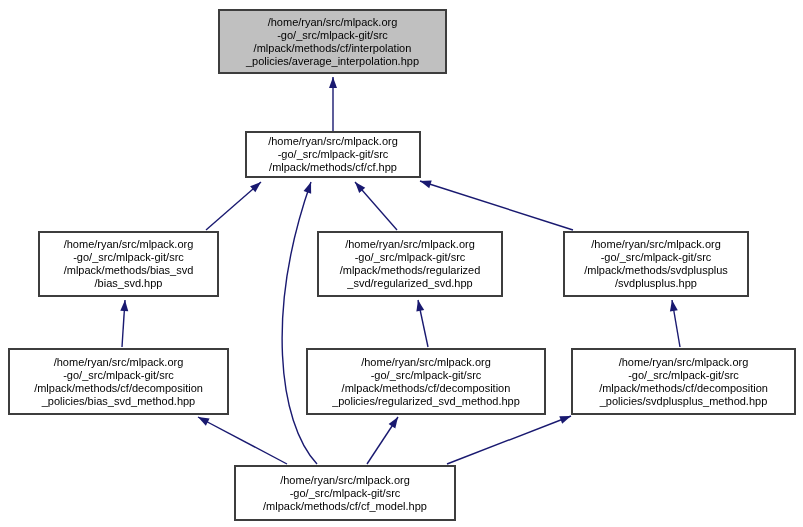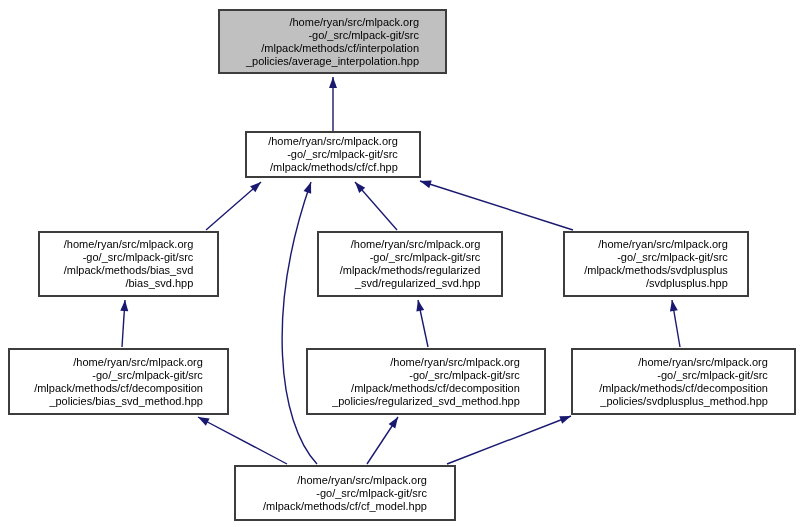--- a/index.html
+++ b/index.html
@@ -21,21 +21,21 @@
     width: 803px; height: 527px;
   }
   .node {
     position: absolute;
     box-sizing: border-box;
     border: 2px solid #3d3d3d;
     background: #ffffff;
     color: #000000;
     font-size: 11px;
     line-height: 13px;
-    text-align: right;
+    text-align: center;
     white-space: pre-line;
     display: flex;
     align-items: center;
     justify-content: center;
     padding: 2px 14px;
     cursor: pointer;
   }
   .node.highlighted {
     background: #c0c0c0;
   }

